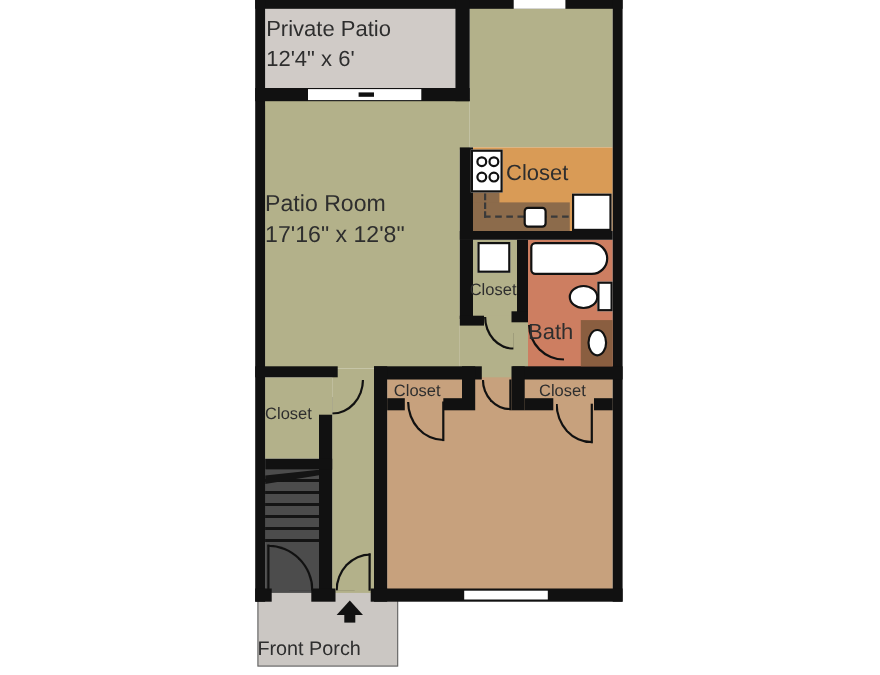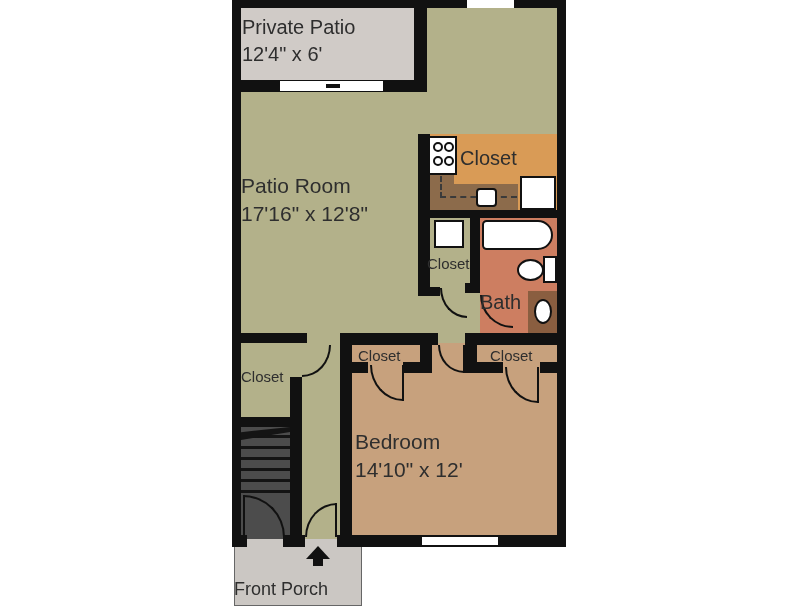--- a/index.html
+++ b/index.html
@@ -113,20 +113,16 @@
   <div class="lbl" style="left:241px;top:172px;width:180px;font-size:21px;z-index:5;">
     <span>Patio Room</span><br>
     <span>17'16" x 12'8"</span>
   </div>
   <div class="lbl" style="left:460px;top:145px;width:90px;font-size:20px;z-index:5;">Closet</div>
   <div class="lbl" style="left:480px;top:268px;width:52px;font-size:20px;z-index:5;margin-top:21px;">Bath</div>
   <div class="lbl" style="left:427px;top:254px;width:48px;font-size:15px;z-index:5;">Closet</div>
   <div class="lbl" style="left:241px;top:367px;width:61px;font-size:15px;z-index:5;">Closet</div>
   <div class="lbl" style="left:358px;top:346px;width:55px;font-size:15px;z-index:5;">Closet</div>
   <div class="lbl" style="left:490px;top:346px;width:58px;font-size:15px;z-index:5;">Closet</div>
-  <div class="lbl" style="left:355px;top:428px;width:200px;font-size:21px;z-index:5;">
-    <span>Bedroom</span><br>
-    <span>14'10" x 12'</span>
-  </div>
   <div class="lbl" style="left:234px;top:577px;width:128px;font-size:18px;z-index:5;">Front Porch</div>
 
 
 </div>
 
 </body></html>

